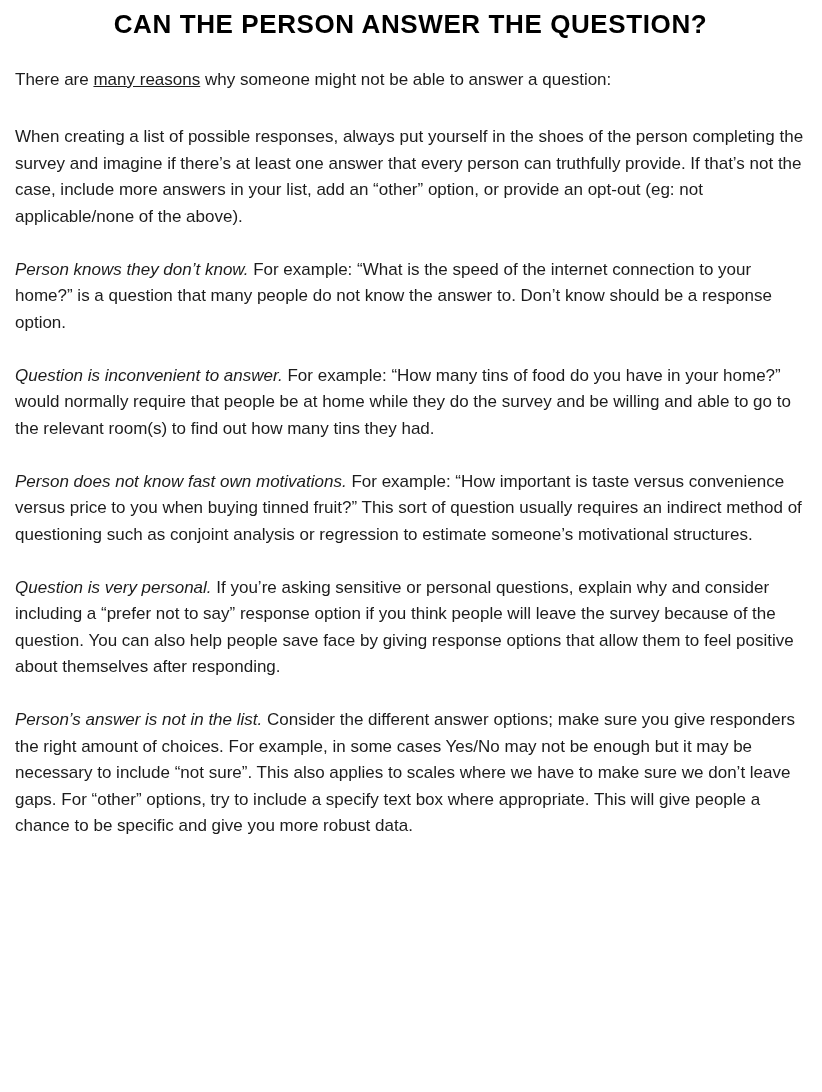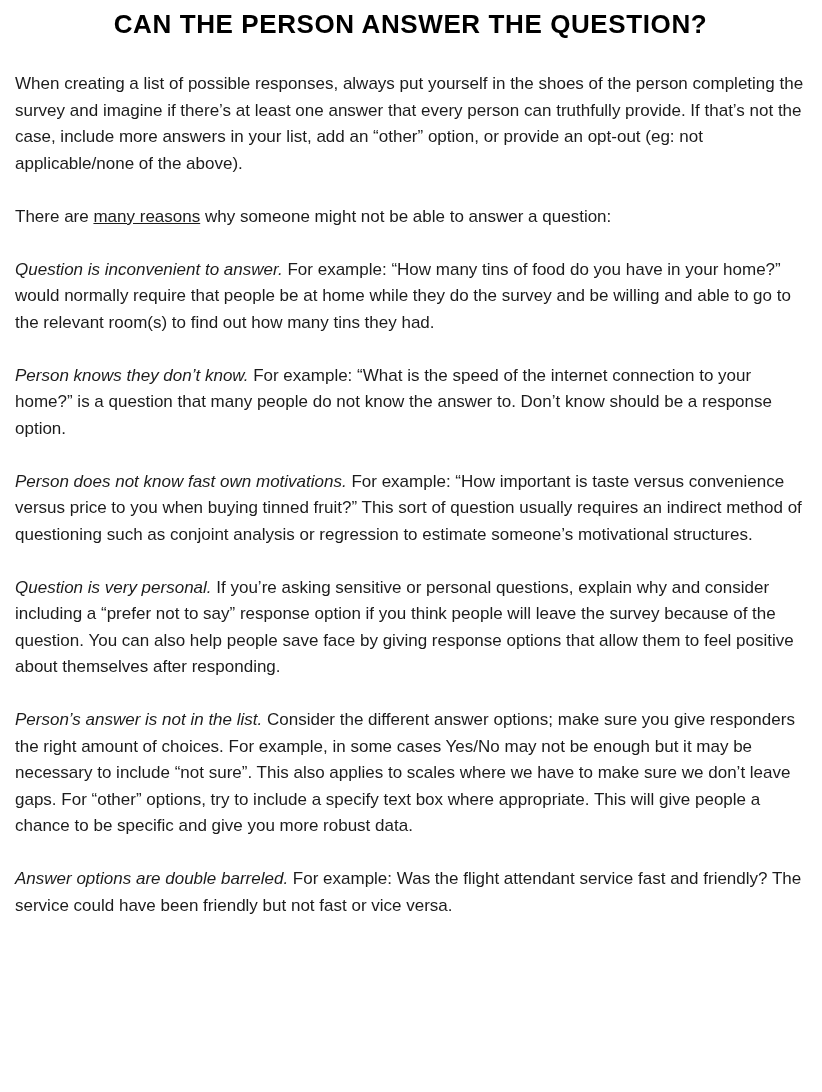--- a/index.html
+++ b/index.html
@@ -45,30 +45,29 @@
     text-decoration: underline;
   }
 </style>
 </head>
 <body>
 
 <div class="page">
 
   <h1 class="doc-title">CAN THE PERSON ANSWER THE QUESTION?</h1>
 
+  <p class="para"><span>There are </span><span class="underlined">many reasons</span><span> why someone might not be able to answer a question:</span></p>
+
   <p class="para first">When creating a list of possible responses, always put yourself in the shoes of the person completing the survey and imagine if there’s at least one answer that every person can truthfully provide. If that’s not the case, include more answers in your list, add an “other” option, or provide an opt-out (eg: not applicable/none of the above).</p>
 
-  <p class="para"><span>There are </span><span class="underlined">many reasons</span><span> why someone might not be able to answer a question:</span></p>
+  <p class="para"><span class="lead-italic">Person knows they don’t know.</span><span> For example: “What is the speed of the internet connection to your home?” is a question that many people do not know the answer to. Don’t know should be a response option.</span></p>
 
   <p class="para"><span class="lead-italic">Question is inconvenient to answer.</span><span> For example: “How many tins of food do you have in your home?” would normally require that people be at home while they do the survey and be willing and able to go to the relevant room(s) to find out how many tins they had.</span></p>
-
-  <p class="para"><span class="lead-italic">Person knows they don’t know.</span><span> For example: “What is the speed of the internet connection to your home?” is a question that many people do not know the answer to. Don’t know should be a response option.</span></p>
 
   <p class="para"><span class="lead-italic">Person does not know fast own motivations.</span><span> For example: “How important is taste versus convenience versus price to you when buying tinned fruit?” This sort of question usually requires an indirect method of questioning such as conjoint analysis or regression to estimate someone’s motivational structures.</span></p>
 
   <p class="para"><span class="lead-italic">Question is very personal.</span><span> If you’re asking sensitive or personal questions, explain why and consider including a “prefer not to say” response option if you think people will leave the survey because of the question. You can also help people save face by giving response options that allow them to feel positive about themselves after responding.</span></p>
 
 
   <p class="para"><span class="lead-italic">Person’s answer is not in the list.</span><span> Consider the different answer options; make sure you give responders the right amount of choices. For example, in some cases Yes/No may not be enough but it may be necessary to include “not sure”. This also applies to scales where we have to make sure we don’t leave gaps. For “other” options, try to include a specify text box where appropriate. This will give people a chance to be specific and give you more robust data.</span></p>
 
-  <p class="para"><span class="lead-italic">Answer options are double barreled.</span><span> For example: Was the flight attendant service fast and friendly? The service could have been friendly but not fast or vice versa.</span></p>
 
 </div>
 
 </body></html>

